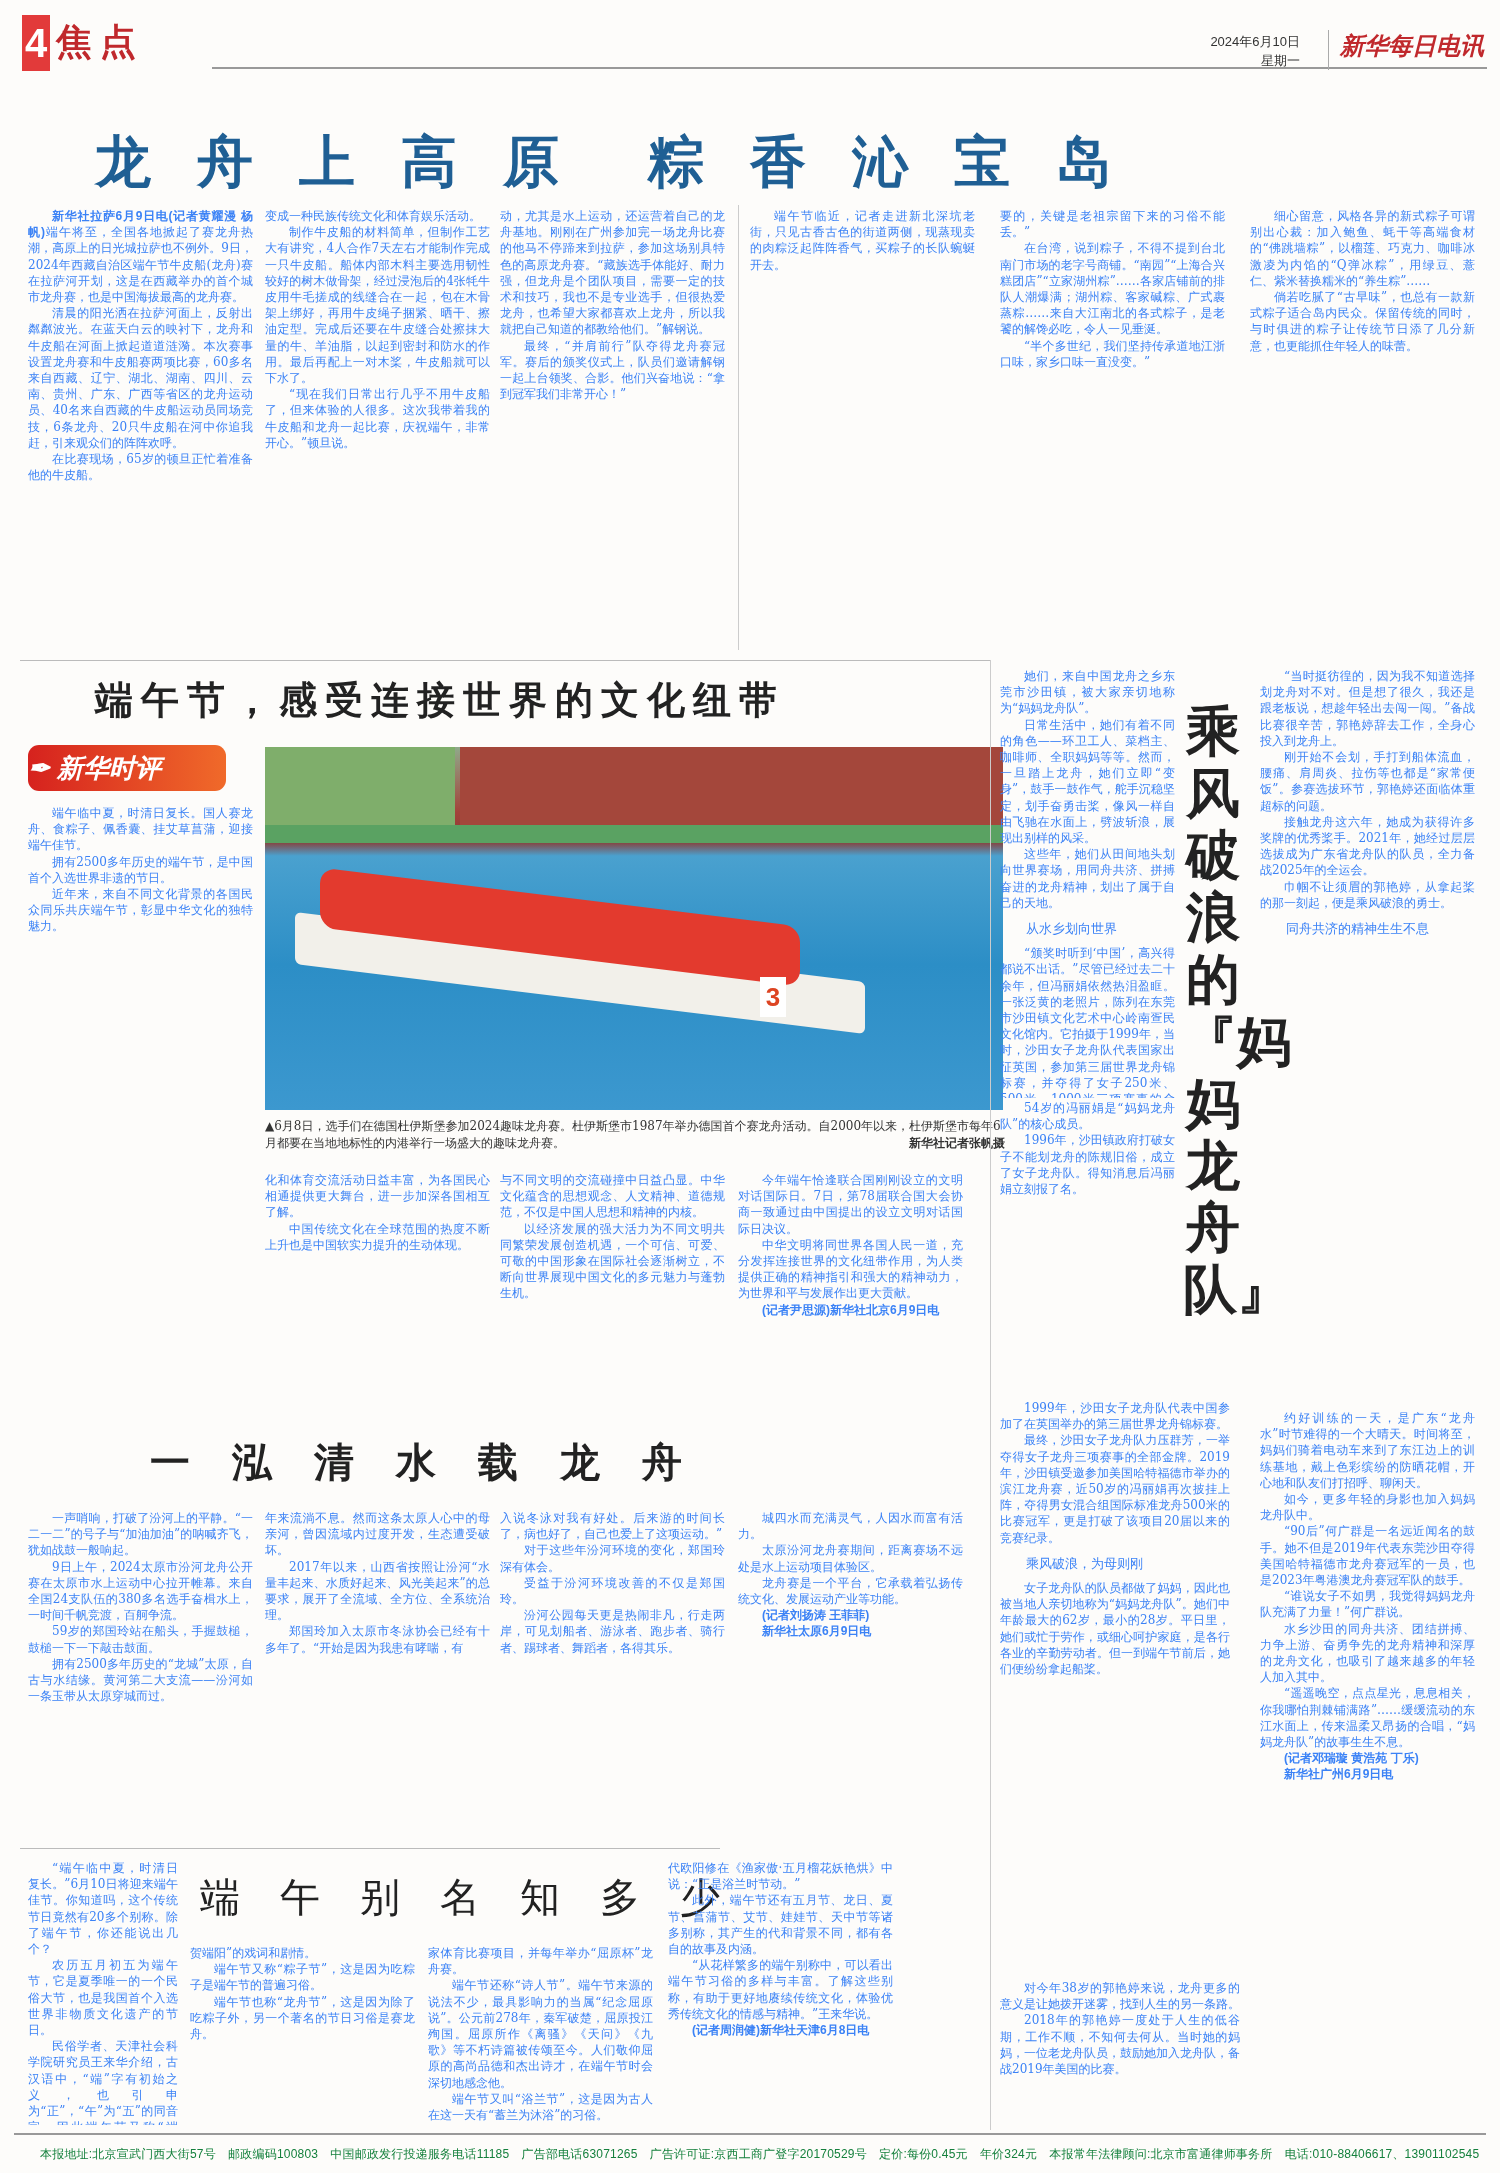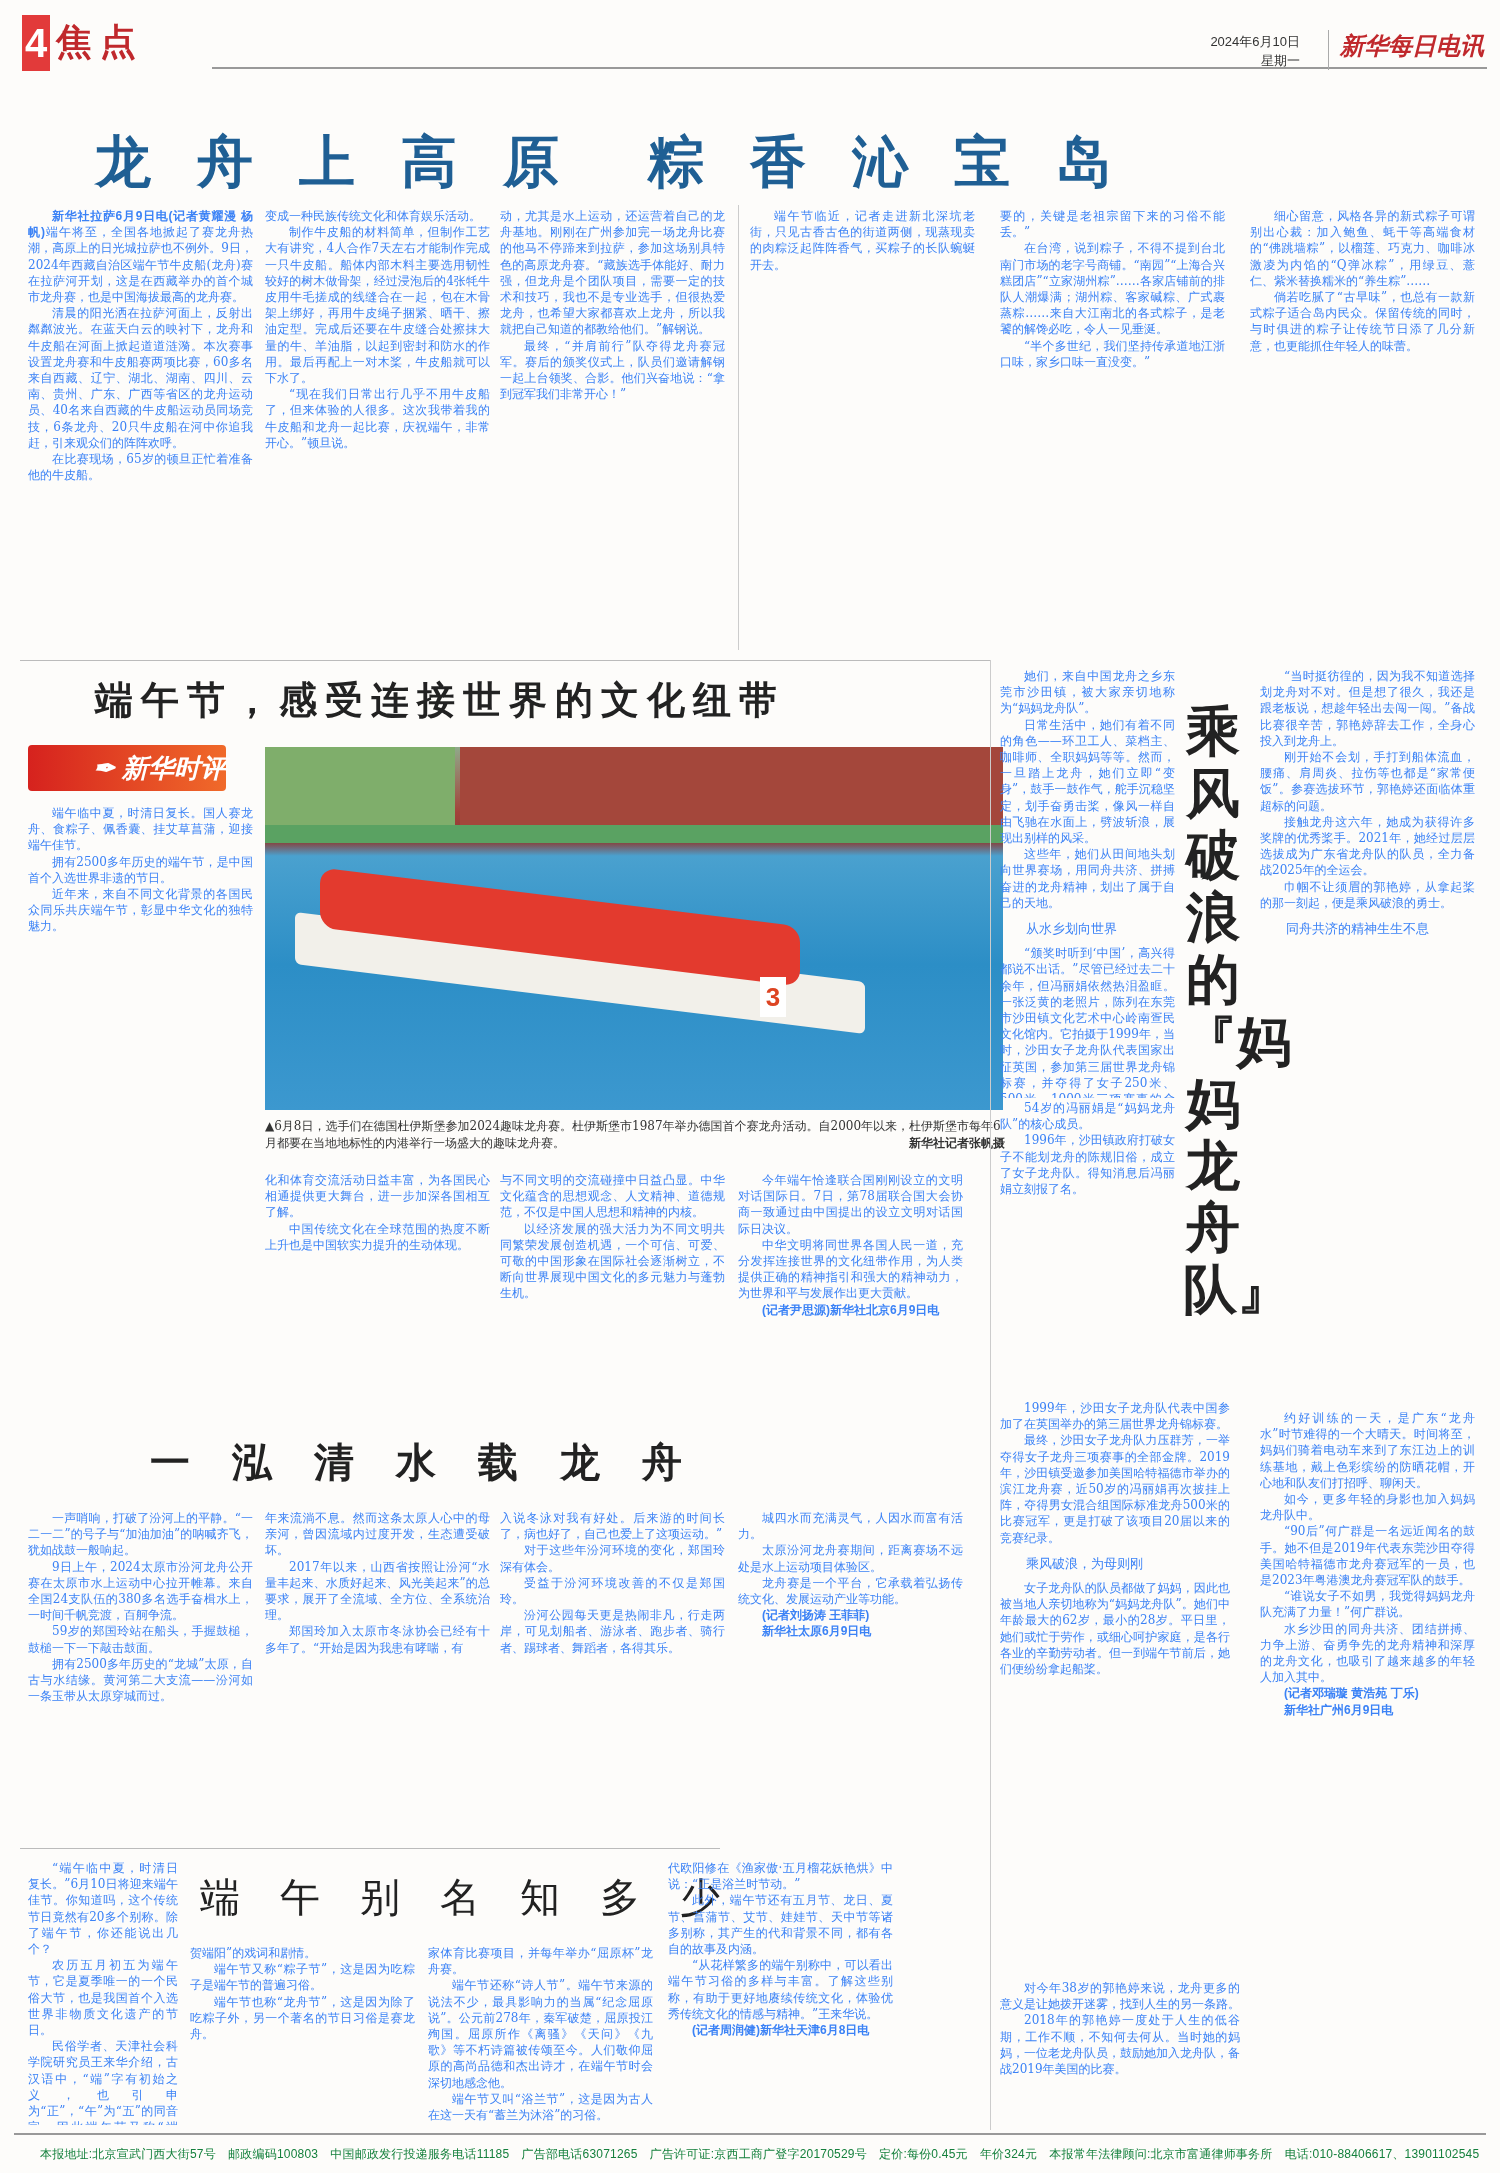--- a/index.html
+++ b/index.html
@@ -11,21 +11,21 @@
 .date{right:200px;top:32px;font-family:"Liberation Sans",sans-serif;font-size:13px;text-align:right;line-height:19px;color:#333}
 .vsep{left:1328px;top:30px;width:1px;height:40px;background:#aaa}
 .brand{left:1340px;top:30px;font-size:24px;color:#c0282c;font-weight:bold;font-style:italic}
 .h-blue{font-size:56px;color:#1f5f94;font-weight:bold;letter-spacing:46px;top:125px}
 .col{position:absolute;font-size:12px;line-height:16.2px;text-align:justify;color:#3b82f6}
 .col p{text-indent:2em}
 .lead{font-weight:bold;font-family:"Liberation Sans",sans-serif}
 .h-black{font-size:40px;color:#222;font-weight:bold;letter-spacing:20px}
 .vtitle{left:1183px;top:700px;width:60px;font-size:54px;line-height:62px;font-weight:bold;text-align:center;color:#222}
 .sub{font-weight:normal;font-family:"Liberation Sans",sans-serif;font-size:13px;margin:10px 0 8px 0;text-align:left}
-.badge{left:28px;top:745px;width:198px;height:46px;background:linear-gradient(90deg,#d6221e,#f06a2a);border-radius:4px;color:#fff;font-size:26px;font-style:italic;font-weight:bold;text-align:right;line-height:46px;font-family:"Liberation Sans",sans-serif}
+.badge{left:28px;top:745px;width:198px;height:46px;background:linear-gradient(90deg,#d6221e,#f06a2a);border-radius:11px;color:#fff;font-size:26px;font-style:italic;font-weight:bold;text-align:left;line-height:46px;font-family:"Liberation Sans",sans-serif}
 .photo{left:265px;top:747px;width:738px;height:363px;overflow:hidden;background:linear-gradient(180deg,#8fa98a 0%,#a3423a 18%,#8c3c34 26%,#4aa1cf 30%,#2c8ec6 60%,#3c98cf 100%)}
 .caption{left:265px;top:1118px;width:740px;font-size:12px;line-height:17px;color:#333}
 .footer-line{left:14px;top:2133px;width:1472px;height:2px;background:#999}
 .footer{left:40px;top:2146px;font-family:"Liberation Sans",sans-serif;font-size:12px;color:#15803d;letter-spacing:0.2px;white-space:nowrap}
 .vrule{position:absolute;width:1px;background:#ccc}
 .hrule{position:absolute;height:1px;background:#bbb}
 .byline{font-weight:bold;font-family:"Liberation Sans",sans-serif}
 </style>
 </head>
 <body>
@@ -185,18 +185,19 @@
   <p>接触龙舟这六年，她成为获得许多奖牌的优秀桨手。2021年，她经过层层选拔成为广东省龙舟队的队员，全力备战2025年的全运会。</p>
   <p>巾帼不让须眉的郭艳婷，从拿起桨的那一刻起，便是乘风破浪的勇士。</p>
   <p class="sub">同舟共济的精神生生不息</p>
 </div>
 <div class="col" style="left:1260px;top:1410px;width:215px;height:720px;overflow:hidden">
   <p>约好训练的一天，是广东“龙舟水”时节难得的一个大晴天。时间将至，妈妈们骑着电动车来到了东江边上的训练基地，戴上色彩缤纷的防晒花帽，开心地和队友们打招呼、聊闲天。</p>
   <p>如今，更多年轻的身影也加入妈妈龙舟队中。</p>
   <p>“90后”何广群是一名远近闻名的鼓手。她不但是2019年代表东莞沙田夺得美国哈特福德市龙舟赛冠军的一员，也是2023年粤港澳龙舟赛冠军队的鼓手。</p>
   <p>“谁说女子不如男，我觉得妈妈龙舟队充满了力量！”何广群说。</p>
   <p>水乡沙田的同舟共济、团结拼搏、力争上游、奋勇争先的龙舟精神和深厚的龙舟文化，也吸引了越来越多的年轻人加入其中。</p>
+  <p>“遥遥晚空，点点星光，息息相关，你我哪怕荆棘铺满路”……缓缓流动的东江水面上，传来温柔又昂扬的合唱，“妈妈龙舟队”的故事生生不息。</p>
   <p class="byline">(记者邓瑞璇 黄浩苑 丁乐)</p>
   <p class="byline">新华社广州6月9日电</p>
 </div>
 
 <div class="abs footer-line"></div>
 <div class="abs footer">本报地址:北京宣武门西大街57号　邮政编码100803　中国邮政发行投递服务电话11185　广告部电话63071265　广告许可证:京西工商广登字20170529号　定价:每份0.45元　年价324元　本报常年法律顾问:北京市富通律师事务所　电话:010-88406617、13901102545</div>
 
 </body></html>

